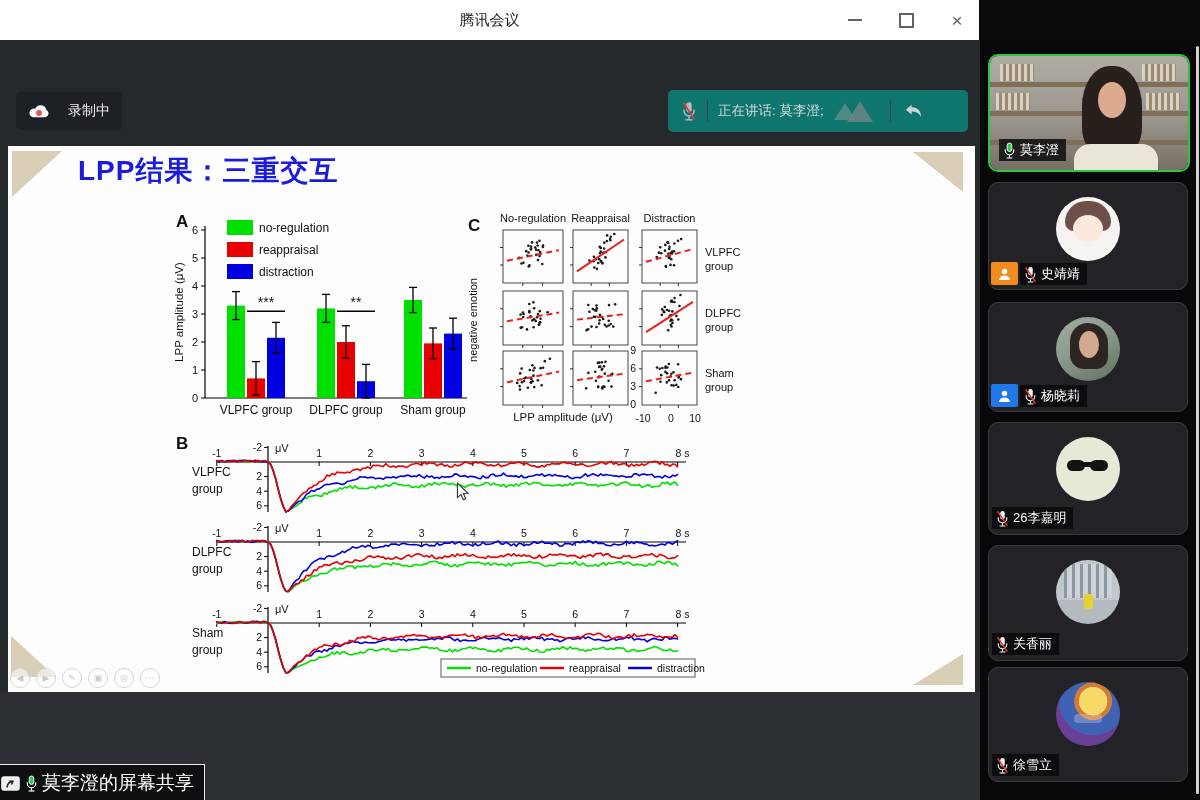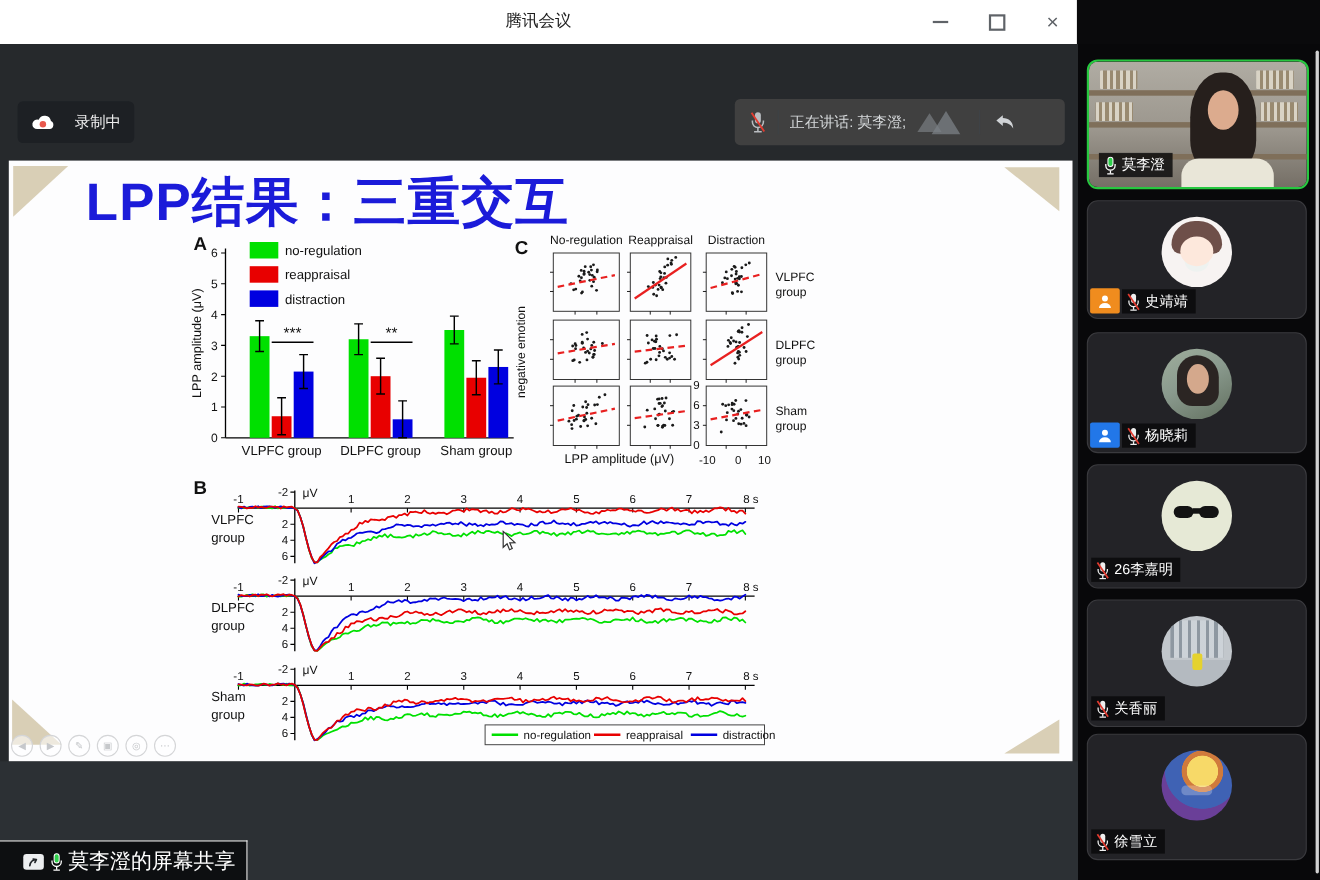--- a/index.html
+++ b/index.html
@@ -14,48 +14,48 @@
   .wc-min i{display:block;width:14px;height:2px;background:#5f6368;}
   .wc-max i{display:block;width:11px;height:11px;border:2px solid #5f6368;}
   .wc-close{font-size:19px;color:#5f6368;line-height:1;}
 
   
   .stage{position:absolute;left:0;top:40px;width:980px;height:760px;background:#26292c;overflow:hidden;}
   .bottom-strip{position:absolute;left:0;top:652px;width:980px;height:108px;background:#2c3034;}
 
   .rec-badge{position:absolute;left:16px;top:52px;width:106px;height:38px;background:#1d2024;border-radius:5px;display:flex;align-items:center;justify-content:center;gap:18px;color:#ededee;font-size:14px;}
 
-  .speaker-bar{position:absolute;left:668px;top:50px;width:300px;height:42px;background:#404040;border-radius:5px;display:flex;align-items:center;color:#d5d8da;font-size:13.5px;}
+  .speaker-bar{position:absolute;left:668px;top:50px;width:300px;height:42px;background:#0f766e;border-radius:5px;display:flex;align-items:center;color:#d5d8da;font-size:13.5px;}
   .sb-mic{margin-left:13px;display:flex;}
   .sb-div{width:1px;height:22px;background:#3e4246;margin:0 10px;}
   .sb-logo{margin-left:6px;display:flex;opacity:.9;}
   .sb-arrow{margin:0 4px 0 2px;display:flex;}
 
   
   .slide{position:absolute;left:8px;top:106px;width:967px;height:546px;background:#fdfdfe;}
   .tri{position:absolute;width:0;height:0;}
   .tri-tl{left:4px;top:5px;border-top:46px solid #d9cfb6;border-right:50px solid transparent;}
   .tri-tr{right:12px;top:6px;border-top:40px solid #d9cfb6;border-left:50px solid transparent;}
   .tri-bl{left:3px;bottom:15px;border-bottom:41px solid #d9cfb6;border-right:45px solid transparent;}
   .tri-br{right:12px;bottom:7px;border-bottom:31px solid #d9cfb6;border-left:50px solid transparent;}
-  .slide-title{position:absolute;left:70px;top:6px;font-size:48px;font-weight:bold;color:#1b1bd9;letter-spacing:1px;}
+  .slide-title{position:absolute;left:70px;top:6px;font-size:28px;font-weight:bold;color:#1b1bd9;letter-spacing:1px;}
   .panel-letter{position:absolute;font-size:17px;font-weight:600;color:#111;}
   #plA{left:168px;top:66px;} #plC{left:460px;top:70px;} #plB{left:168px;top:288px;}
   #svgA{position:absolute;left:164px;top:66px;}
   #svgC{position:absolute;left:457px;top:64px;}
   #svgB{position:absolute;left:164px;top:284px;}
   svg text{font-family:"Liberation Sans","DejaVu Sans",sans-serif;}
 
   .ctrl-row{position:absolute;left:2px;top:522px;display:flex;gap:6px;}
   .ctrl{width:18px;height:18px;border:1px solid #d4d5d7;border-radius:50%;color:#c6c8cb;font-size:9px;display:flex;align-items:center;justify-content:center;background:rgba(255,255,255,.55);}
 
   .cursor{position:absolute;left:456px;top:442px;}
 
   
-  .share-banner{position:absolute;left:0;top:724px;height:36px;background:#0d0f11;display:flex;align-items:center;gap:4px;padding:0 10px 0 20px;border-top:1px solid #ededed;border-right:1px solid #ededed;color:#ffffff;font-size:19px;}
+  .share-banner{position:absolute;left:0;top:724px;height:36px;background:#0d0f11;display:flex;align-items:center;gap:4px;padding:0 10px 0 0;border-top:1px solid #ededed;border-right:1px solid #ededed;color:#ffffff;font-size:19px;}
 
   
   .sidebar{position:absolute;left:980px;top:40px;width:220px;height:760px;background:#08080a;}
   .tile{position:absolute;left:8px;width:198px;background:#232327;border:1px solid #3a3a3e;border-radius:10px;overflow:hidden;}
   .tile-video{border:2px solid #27c840;background:#000;text-decoration:underline;}
   .scrollbar{position:absolute;right:1px;top:6px;width:3px;height:748px;background:#d2d2d2;border-radius:2px;}
 
   .name-row{position:absolute;left:3px;bottom:5px;display:flex;align-items:center;gap:4px;background:rgba(8,8,10,.82);padding:2px 7px 2px 4px;font-size:13px;color:#fff;}
   .tile-video .name-row{left:9px;bottom:9px;}
   .badge{position:absolute;left:2px;bottom:4px;width:27px;height:23px;border-radius:2px;display:flex;align-items:center;justify-content:center;}

